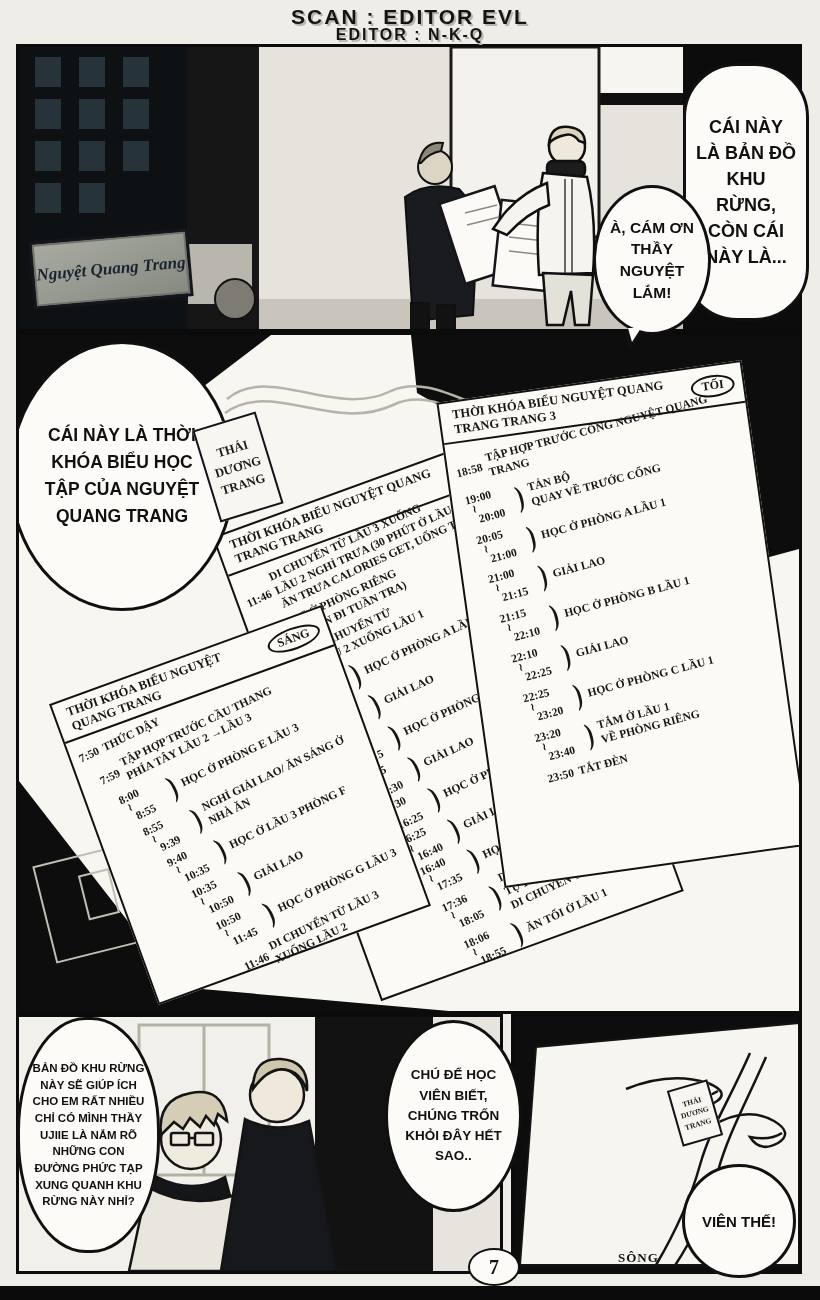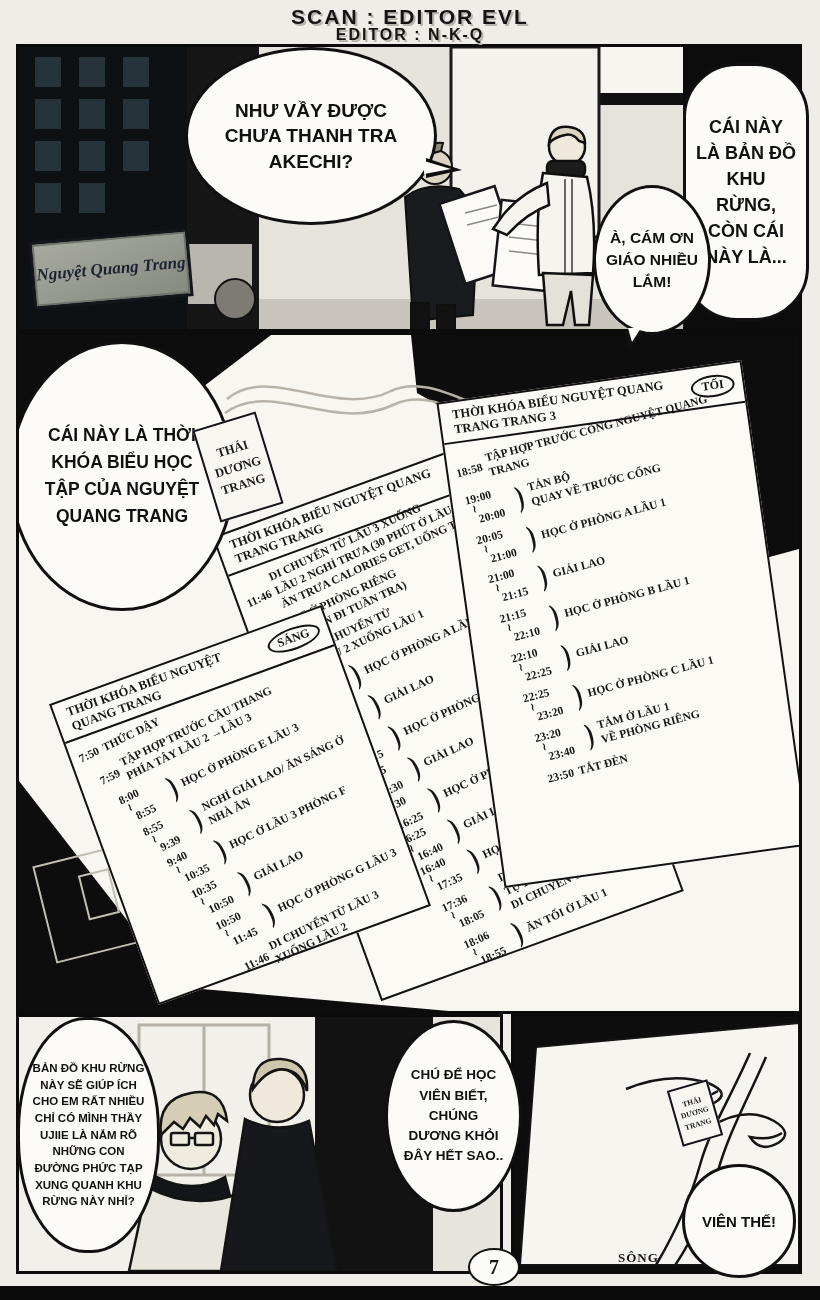--- a/index.html
+++ b/index.html
@@ -138,30 +138,25 @@
         <circle cx="548" cy="100" r="18" fill="#efe9db"></circle>
         <path d="M530 96 q2 -18 20 -16 q16 2 16 16 l-6 -2 q-6 -8 -14 -6 q-10 2 -16 8 z" fill="#ded5c0"></path>
         <rect x="528" y="114" width="38" height="16" rx="6" fill="#1c1c1c"></rect>
         <path d="M524 126 l44 4 q10 42 6 96 l-54 2 q-4 -62 4 -102 z"></path>
         <path d="M546 132 l0 94 M553 132 l0 94" stroke="#3a3a3a" fill="none" stroke-width="1.5"></path>
         <path d="M528 136 q-26 10 -44 32 l-10 14 l14 6 q20 -22 42 -30 z"></path>
         <path d="M524 226 l50 2 l-4 50 l-14 0 l-4 -34 l-8 34 l-16 0 z" fill="#e4e1d8"></path>
       </g>
     </svg>
     <div class="sign">Nguyệt Quang Trang</div>
-    <div class="bubble" id="b-akechi">
-      <span>NHƯ VẦY ĐƯỢC CHƯA THANH TRA AKECHI?</span>
-      <span class="tail-b"></span>
-      <span class="tail-w"></span>
-    </div>
     <div class="bubble" id="b-map">
       <span>CÁI NÀY LÀ BẢN ĐỒ KHU RỪNG, CÒN CÁI NÀY LÀ...</span>
     </div>
     <div class="bubble" id="b-thanks">
-      <span>À, CÁM ƠN GIÁO NHIỀU LẮM!</span>
+      <span>À, CÁM ƠN THẦY NGUYỆT LẮM!</span>
       <span class="tail-b"></span>
       <span class="tail-w"></span>
     </div>
   </div>
 
   <div class="panel" id="panel2">
     <svg class="scene" viewBox="0 0 780 676" preserveAspectRatio="none">
       <rect width="780" height="676" fill="#f8f6f1"></rect>
       <polygon points="0,0 252,0 0,192" fill="#0d0d0d"></polygon>
       <polygon points="392,0 780,0 780,214 706,234 398,58" fill="#0d0d0d"></polygon>
@@ -546,21 +541,21 @@
           <path d="M196 110 q36 -22 64 -6 q20 12 4 22 q-18 10 -28 -6 q20 4 32 -4"></path>
           <path d="M174 180 q30 -26 58 -12 q22 12 2 24 q-22 12 -34 -8 q24 4 36 -4"></path>
         </g>
       </svg>
     </div>
 
     <div class="bubble" id="b-bando">
       <span>BẢN ĐỒ KHU RỪNG NÀY SẼ GIÚP ÍCH CHO EM RẤT NHIỀU CHỈ CÓ MÌNH THẦY UJIIE LÀ NẮM RÕ NHỮNG CON ĐƯỜNG PHỨC TẠP XUNG QUANH KHU RỪNG NÀY NHỈ?</span>
     </div>
     <div class="bubble" id="b-chu">
-      <span>CHÚ ĐỂ HỌC VIÊN BIẾT, CHÚNG DƯƠNG KHỎI ĐÂY HẾT SAO..</span>
+      <span>CHÚ ĐỂ HỌC VIÊN BIẾT, CHÚNG TRỐN KHỎI ĐÂY HẾT SAO..</span>
     </div>
     <div class="bubble" id="b-dungthe">
       <span>VIÊN THẾ!</span>
     </div>
     <div class="tag" id="tag2">THÁI DƯƠNG TRANG</div>
     <div id="song">SÔNG</div>
   </div>
 
   <div id="pageno">7</div>
   <div id="bottombar"></div>

